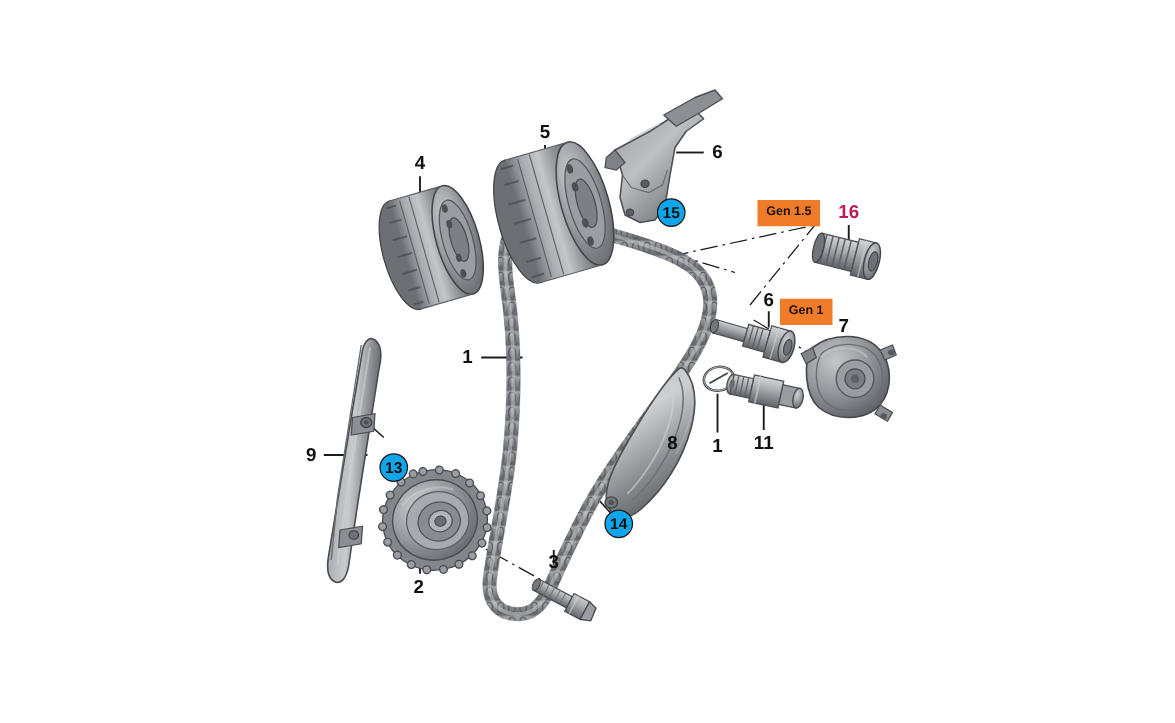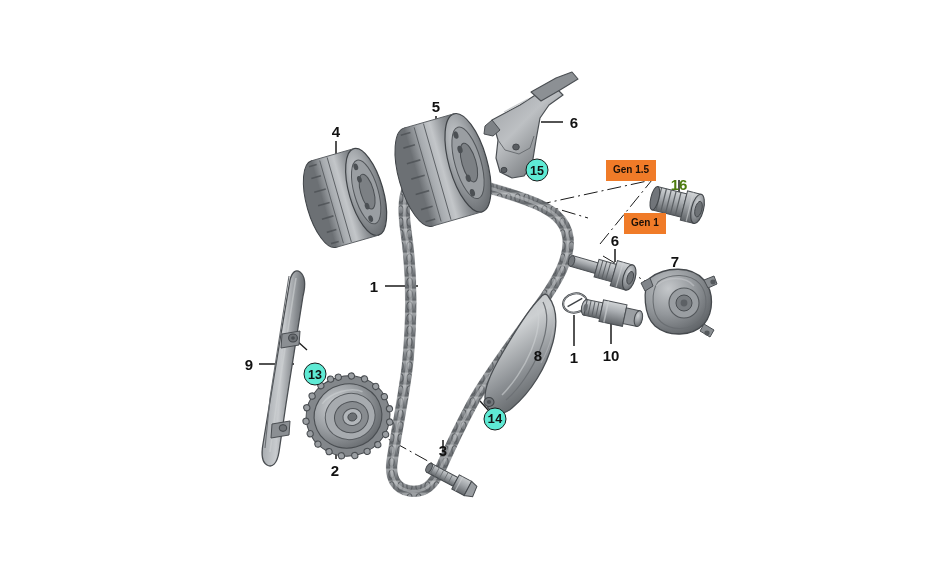--- a/index.html
+++ b/index.html
@@ -30,42 +30,41 @@
     position: absolute;
     font-family: "Liberation Sans", sans-serif;
     font-weight: bold;
     font-size: 15px;
     color: #111111;
     line-height: 1;
     white-space: nowrap;
     transform: translate(-50%, -50%);
   }
   .callout-label.dim {
-    color: #4d7c0f;
-    margin-top: 14px;
+    color: #be185d;
   }
   .badge {
     position: absolute;
     background: #f07b28;
     color: #1a1008;
     font-family: "Liberation Sans", sans-serif;
     font-weight: bold;
     font-size: 10px;
     line-height: 1;
     padding: 5px 7px 6px 7px;
     white-space: nowrap;
     transform: translate(0, 0);
   }
   .circ-num {
     position: absolute;
     width: 23px;
     height: 23px;
     border: 1.3px solid #1a1a1a;
     border-radius: 50%;
-    background: #5eead4;
+    background: #0ea5e9;
     color: #111111;
     font-family: "Liberation Sans", sans-serif;
     font-weight: bold;
     font-size: 12.5px;
     display: flex;
     align-items: center;
     justify-content: center;
     transform: translate(-50%, -50%);
     box-sizing: border-box;
   }
@@ -440,25 +439,25 @@
 
   <div class="callout-label" style="left:374px; top:286px;">1</div>
   <div class="callout-label" style="left:335px; top:470px;">2</div>
   <div class="callout-label" style="left:443px; top:450px;">3</div>
   <div class="callout-label" style="left:336px; top:131px;">4</div>
   <div class="callout-label" style="left:436px; top:106px;">5</div>
   <div class="callout-label" style="left:615px; top:240px;">6</div>
   <div class="callout-label" style="left:675px; top:261px;">7</div>
   <div class="callout-label" style="left:538px; top:355px;">8</div>
   <div class="callout-label" style="left:249px; top:364px;">9</div>
-  <div class="callout-label" style="left:611px; top:355px;">10</div>
+  <div class="callout-label" style="left:611px; top:355px;">11</div>
   <div class="callout-label" style="left:574px; top:357px;">1</div>
   <div class="callout-label" style="left:574px; top:122px;">6</div>
   <div class="callout-label dim" style="left:679px; top:170px;">16</div>
 
   <div class="circ-num" style="left:315px; top:358px;margin-top:16px;">13</div>
-  <div class="circ-num" style="left:495px; top:419px;font-family:Liberation Mono, monospace;">14</div>
+  <div class="circ-num" style="left:495px; top:419px;">14</div>
   <div class="circ-num" style="left:537px; top:170px;">15</div>
 
   <div class="badge" style="left:606px; top:160px;">Gen 1.5</div>
-  <div class="badge" style="left:624px; top:213px;">Gen 1</div>
+  <div class="badge" style="left:624px; top:239px;">Gen 1</div>
 
 </div>
 
 </body></html>

